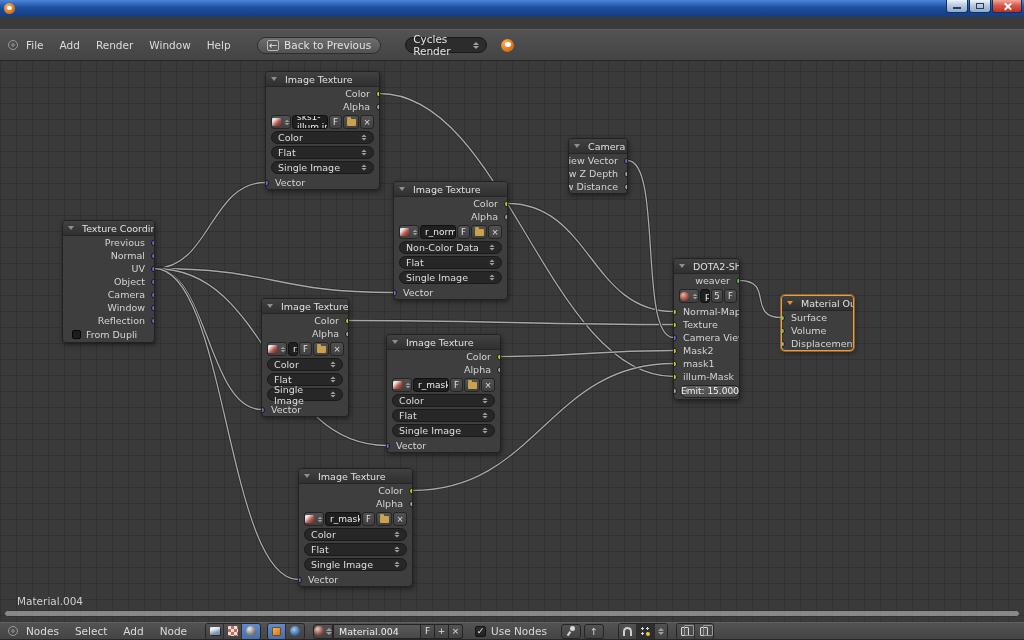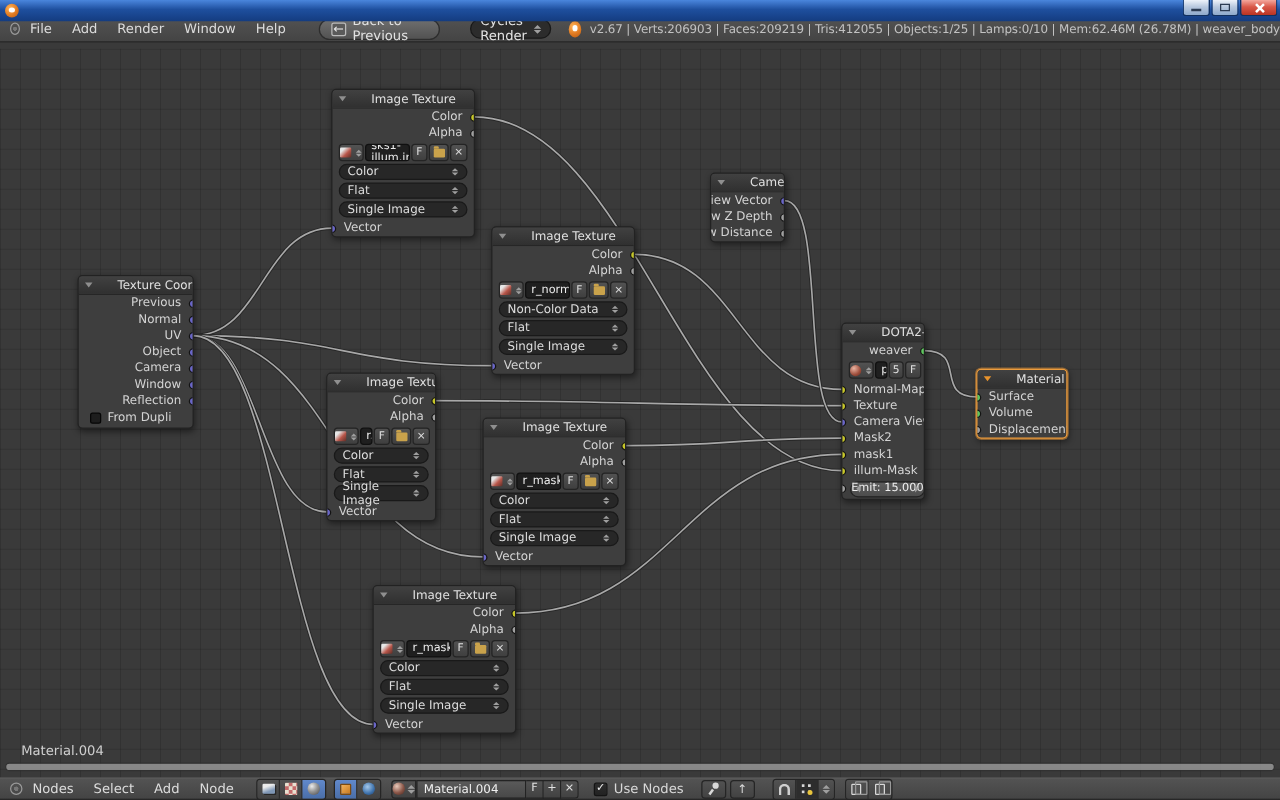--- a/index.html
+++ b/index.html
@@ -23,21 +23,21 @@
   .glyph-x::before,.glyph-x::after { content:""; position:absolute; left:4px; top:0; width:1.8px; height:9px; background:#fff; }
   .glyph-x::before { transform:rotate(45deg); } .glyph-x::after { transform:rotate(-45deg); }
 
   .blogo { border-radius:50%; background:radial-gradient(circle at 35% 32%, #ffb357, #e07a21 55%, #b85a12); position:relative; }
   .blogo::after { content:""; position:absolute; left:28%; top:25%; width:45%; height:38%; border-radius:50%; background:#fdfdfd; }
 
   
   .bbar { position:absolute; left:0; width:1024px; background:linear-gradient(#535353,#444444);
     border-top:1px solid #606060; border-bottom:1px solid #272727;
     display:flex; align-items:center; color:#d8d8d8; font-size:10.5px; z-index:18; }
-  #topbar { top:12px; height:22px; }
+  #topbar { top:29px; height:32px; }
   #botbar { top:622px; height:18px; font-size:10.5px; }
   .menuitem { padding:0 8px; color:#dcdcdc; }
   .circ-ico { width:10px; height:10px; border-radius:50%; border:1.5px solid #9a9a9a; margin-left:8px; background:radial-gradient(circle,#777 30%,transparent 34%); }
   .pushbtn { margin-left:18px; height:17px; border-radius:10px; padding:0 9px;
     background:linear-gradient(#6e6e6e,#525252); border:1px solid #2d2d2d;
     display:flex; align-items:center; gap:5px; color:#e2e2e2; }
   .backico { font-size:10px; color:#e8e8e8; border:1px solid #bbb; border-radius:2px; line-height:9px; padding:0 1px; background:#5a5a5a; }
   .enum { margin-left:24px; width:82px; height:16px; background:#2c2c2c; border:1px solid #191919;
     border-radius:9px; display:flex; align-items:center; padding:0 7px; color:#e4e4e4; }
   .updn { display:flex; flex-direction:column; gap:1px; margin-left:auto; }
@@ -58,21 +58,21 @@
   #editor-label { position:absolute; left:17px; top:595px; color:#cfcfcf; font-size:10.5px; z-index:4; }
   #hscroll { position:absolute; left:4px; top:610px; width:1016px; height:7px; border-radius:4px;
     background:#a2a2a2; opacity:.75; border:1px solid #2e2e2e; z-index:4; }
 
   
   .node { position:absolute; background:#3e3e3e; border:1px solid #222;
     border-radius:4px; box-shadow:1px 2px 5px rgba(0,0,0,.45);
     font-size:9.5px; color:#d4d4d4; }
   .node.selected { border:1px solid #ed9c3c; box-shadow:0 0 0 1px rgba(237,156,60,.5), 1px 2px 5px rgba(0,0,0,.45); }
   .node-header { height:15px; background:linear-gradient(#414141,#303030); border-bottom:1px solid #262626;
-    border-radius:3px 3px 0 0; display:flex; align-items:center; gap:20px; padding:0 5px;
+    border-radius:3px 3px 0 0; display:flex; align-items:center; gap:8px; padding:0 5px;
     white-space:nowrap; overflow:hidden; color:#e0e0e0; }
   .tri { width:0; height:0; border-left:3.5px solid transparent; border-right:3.5px solid transparent;
     border-top:4.5px solid #8f8f8f; flex:none; }
   .row { position:relative; height:13px; display:flex; align-items:center; padding:0 9px;
     white-space:nowrap; overflow:hidden; }
   .row.output { justify-content:flex-end; }
   .socket { position:absolute; width:7px; height:7px; border-radius:50%; border:1px solid #131313;
     top:50%; transform:translateY(-50%); z-index:5; }
   .socket.out { right:-4px; } .socket.in { left:-4px; }
   .wrow { margin:2px 5px 2px 5px; height:13px; }
@@ -592,21 +592,20 @@
     <span>Back to Previous</span>
   </span>
   <span class="enum">
     <span>Cycles Render</span>
     <span class="updn">
         <i class="u"></i>
         <i class="d"></i>
       </span>
   </span>
   <span class="blogo"></span>
-  <span id="stats">v2.67 | Verts:206903 | Faces:209219 | Tris:412055 | Objects:1/25 | Lamps:0/10 | Mem:62.46M (26.78M) | weaver_body</span>
 </div>
 
 <div id="botbar" class="bbar">
   <span class="circ-ico"></span>
   <span class="menuitem">Nodes</span>
   <span class="menuitem">Select</span>
   <span class="menuitem">Add</span>
   <span class="menuitem">Node</span>
 
   <span class="igroup" style="margin-left:10px">

